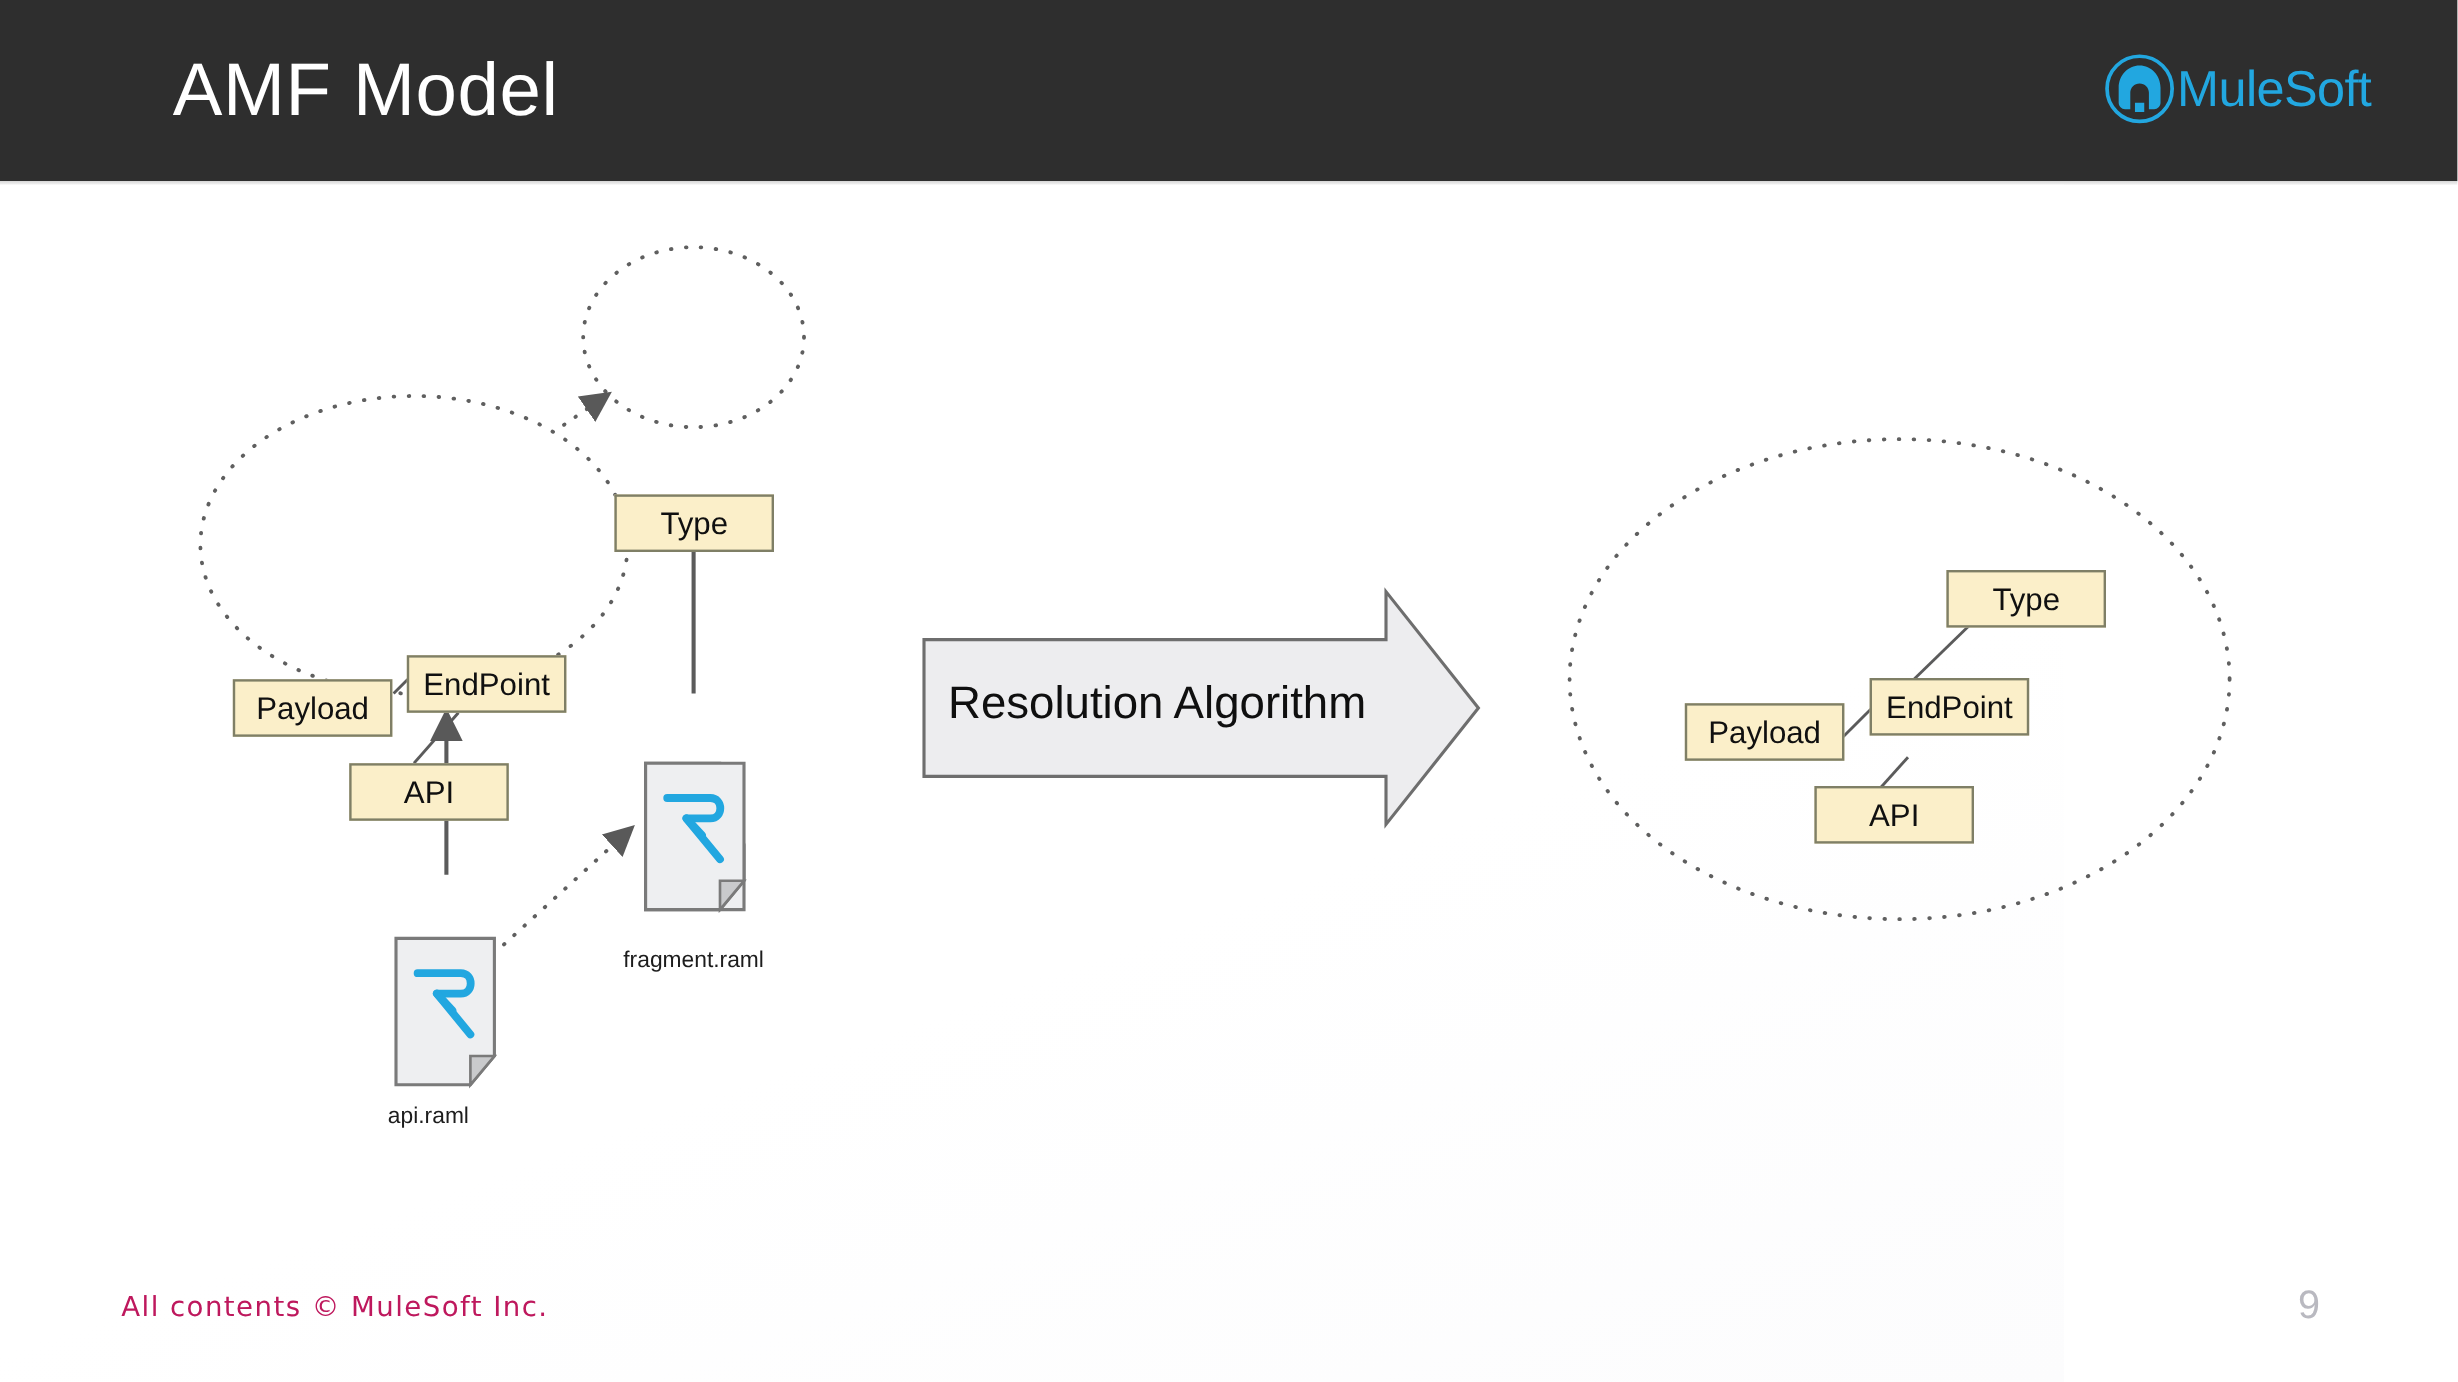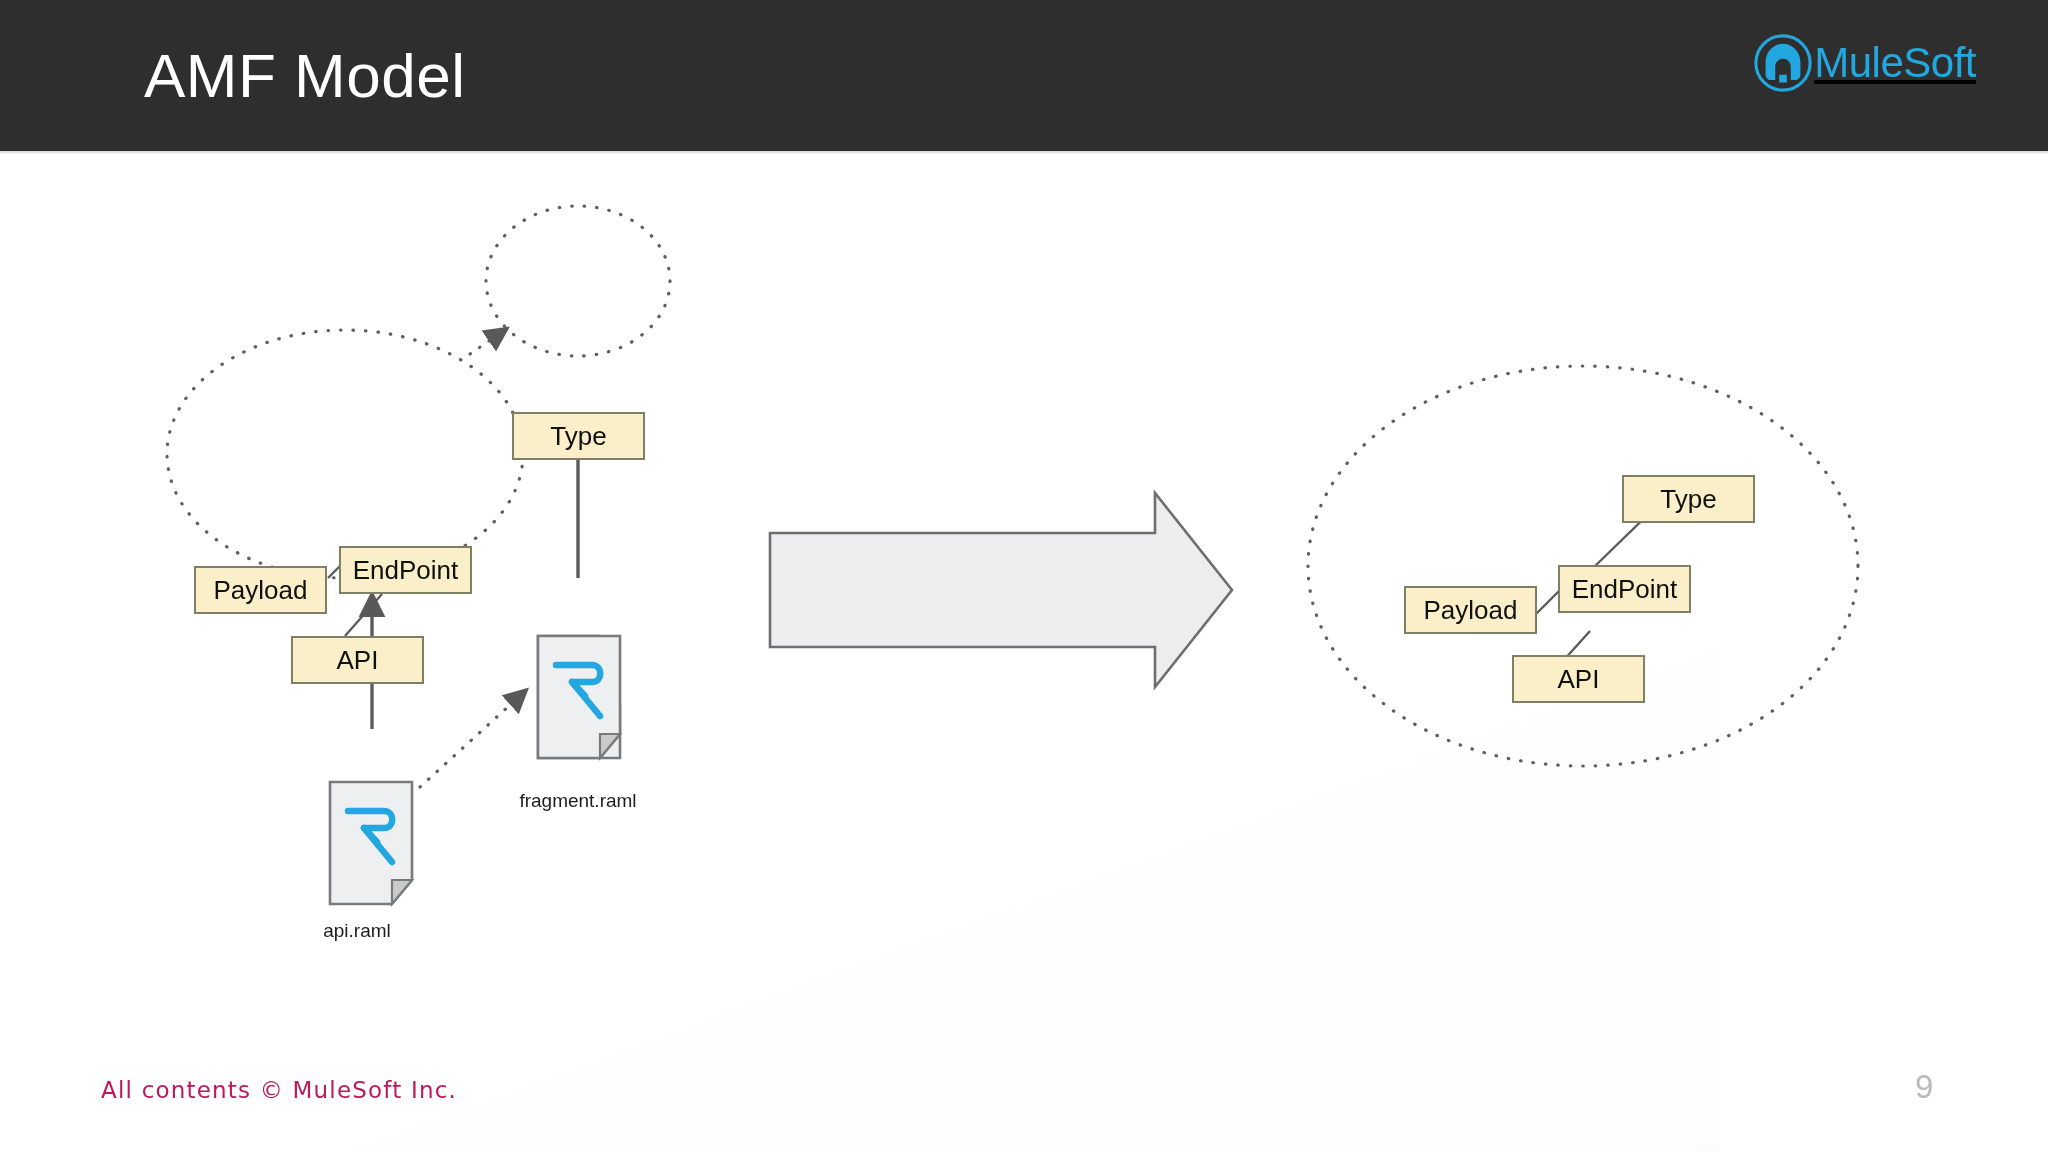--- a/index.html
+++ b/index.html
@@ -41,25 +41,24 @@
     font-weight: 400;
     letter-spacing: 0.5px;
     white-space: nowrap;
     margin-left: 44px;
   }
 
   
   .logo {
     position: absolute;
     right: 72px;
-    top: 27px;
+    top: 38px;
     height: 72px;
     display: flex;
     align-items: center;
-    text-decoration: underline;
   }
   .logo-mark { width: 62px; height: 62px; display: block; }
   .logo-word {
     font-size: 42px;
     color: #22A7E0;
     font-weight: 400;
     letter-spacing: -0.5px;
     white-space: nowrap;
     position: relative;
   }
@@ -222,20 +221,21 @@
   </div>
 
   <div class="node" style="left:1404px; top:432px; width:133px; height:48px;">
     <span>Payload</span>
   </div>
 
   <div class="node" style="left:1512px; top:501px; width:133px; height:48px;">
     <span>API</span>
   </div>
 
+  <div class="arrow-label" style="left:790px; top:411px;">Resolution Algorithm</div>
 
   <div class="file-label" style="left:498px; top:636px; width:160px;">fragment.raml</div>
 
   <div class="file-label" style="left:277px; top:766px; width:160px;">api.raml</div>
 
 </div>
 
 <div class="footer-copy">All contents © MuleSoft Inc.</div>
 <div class="page-number">9</div>
 

